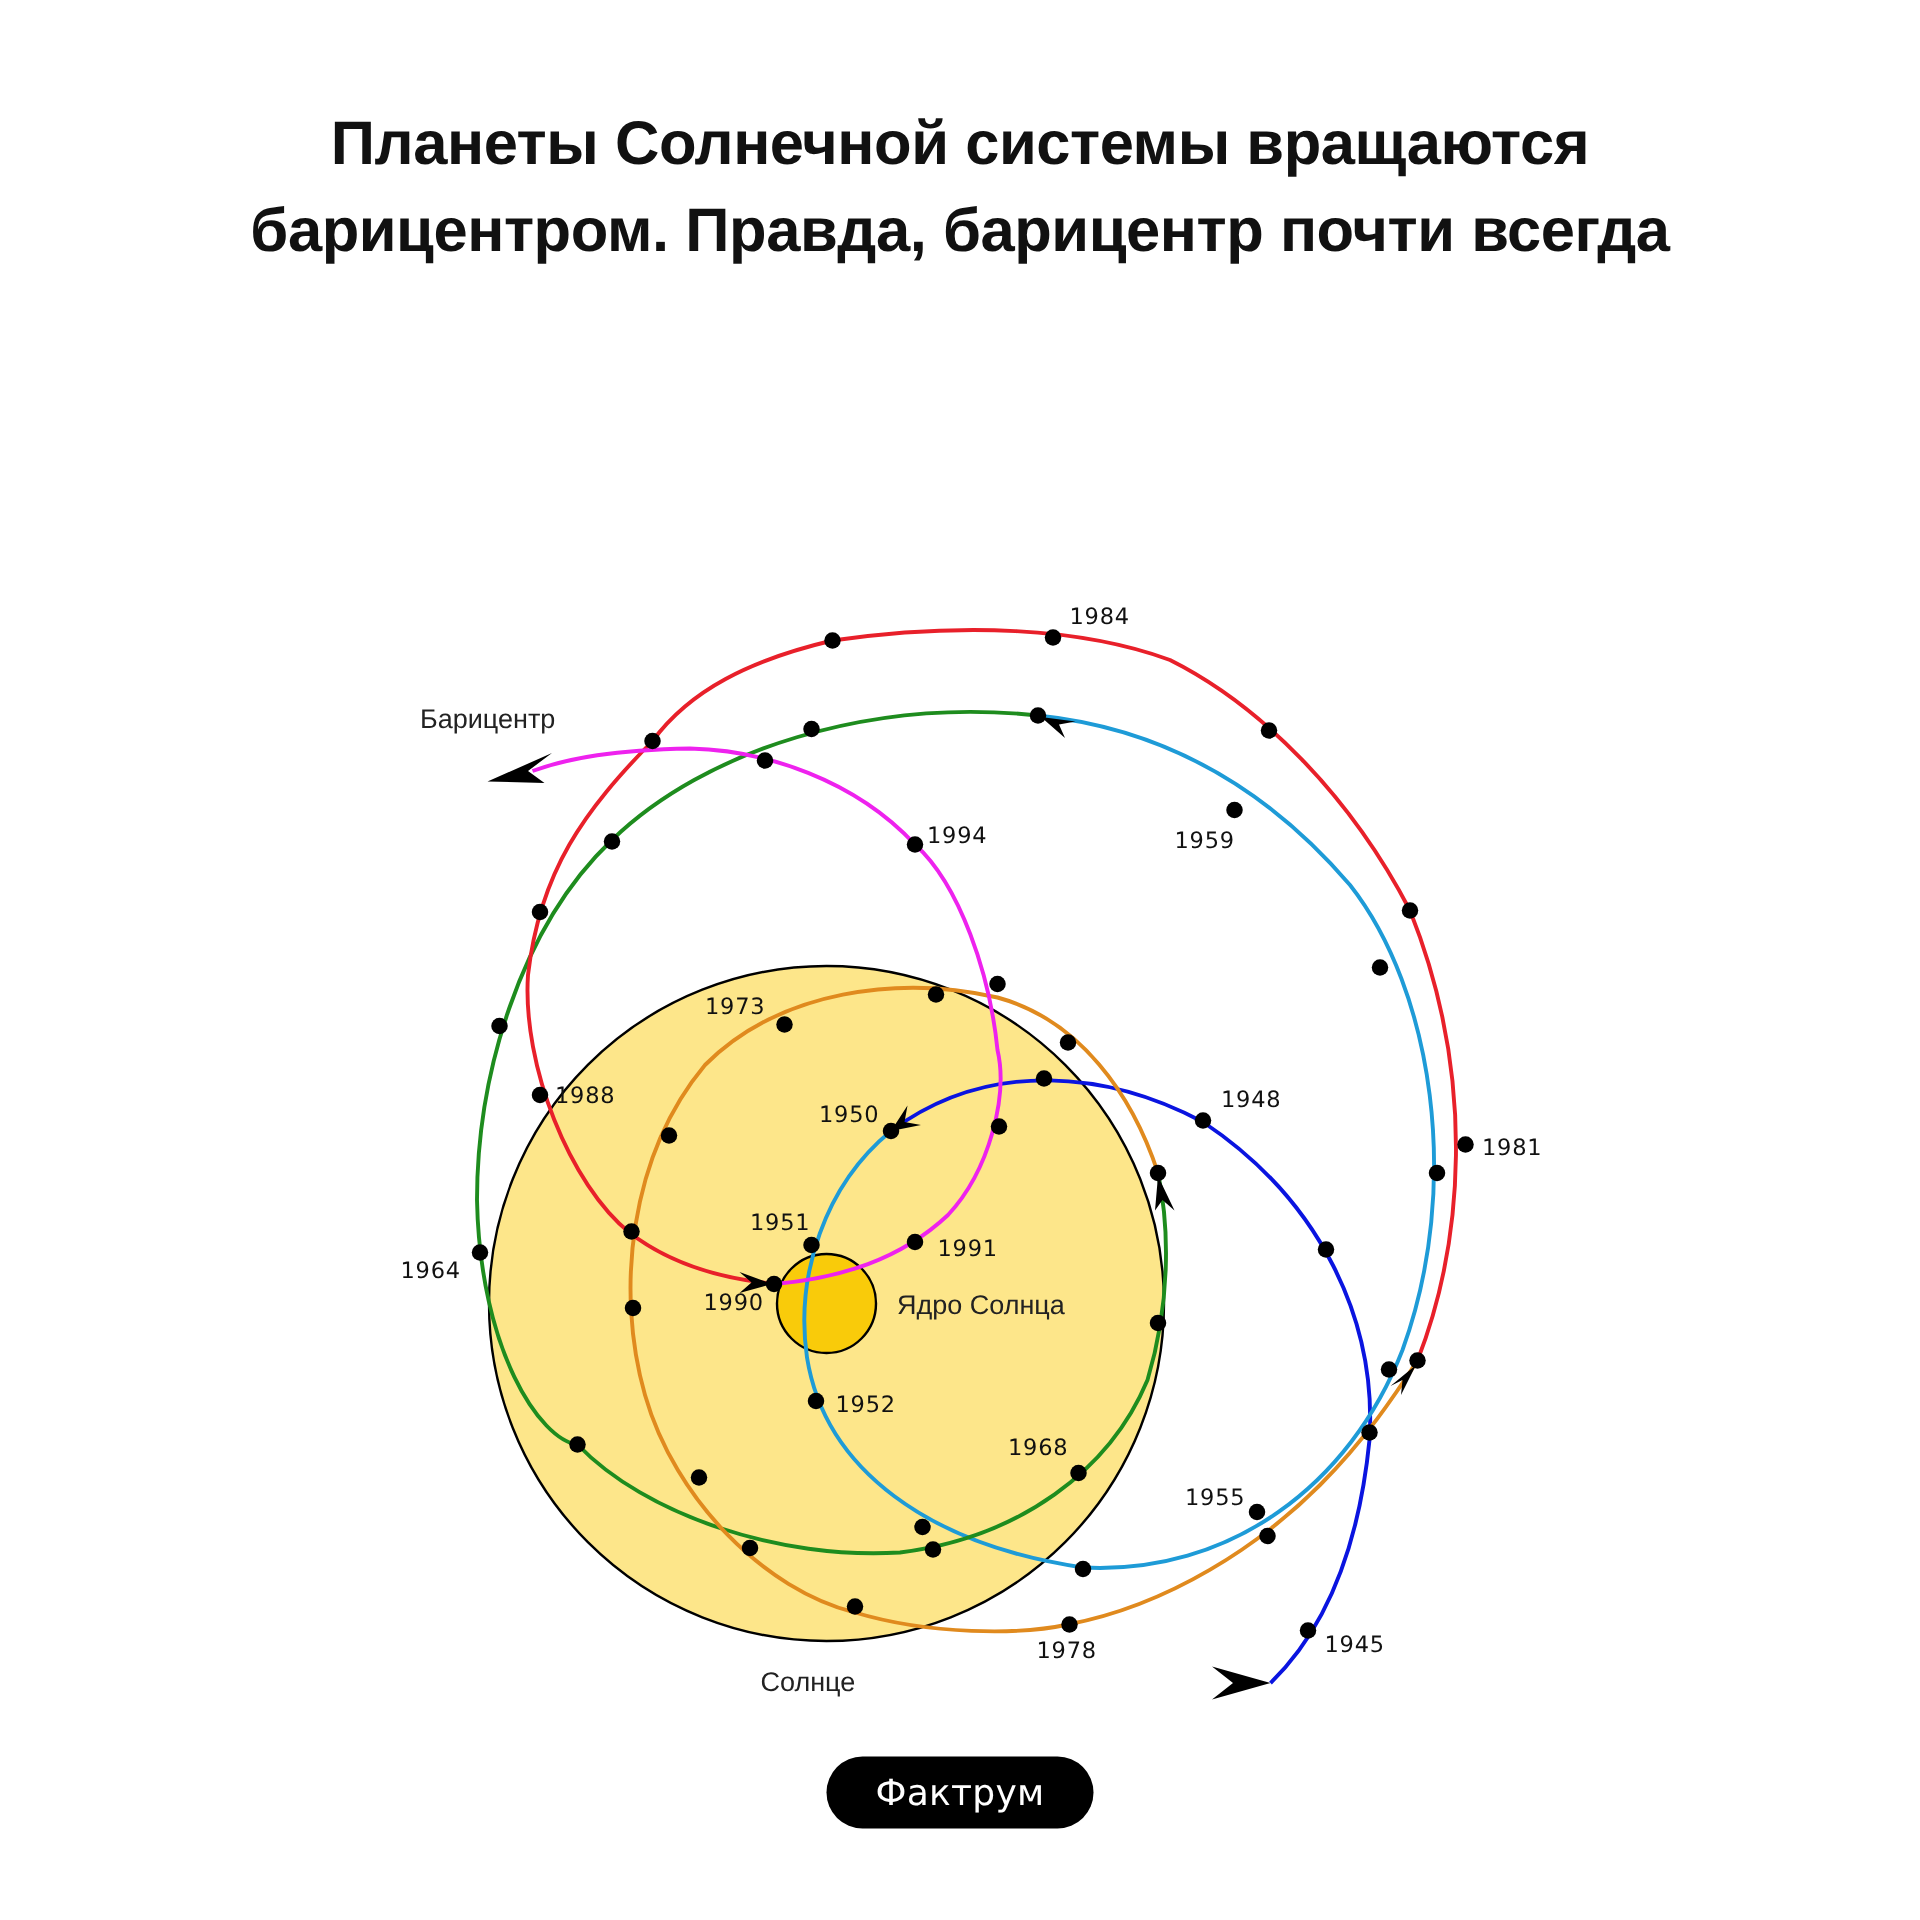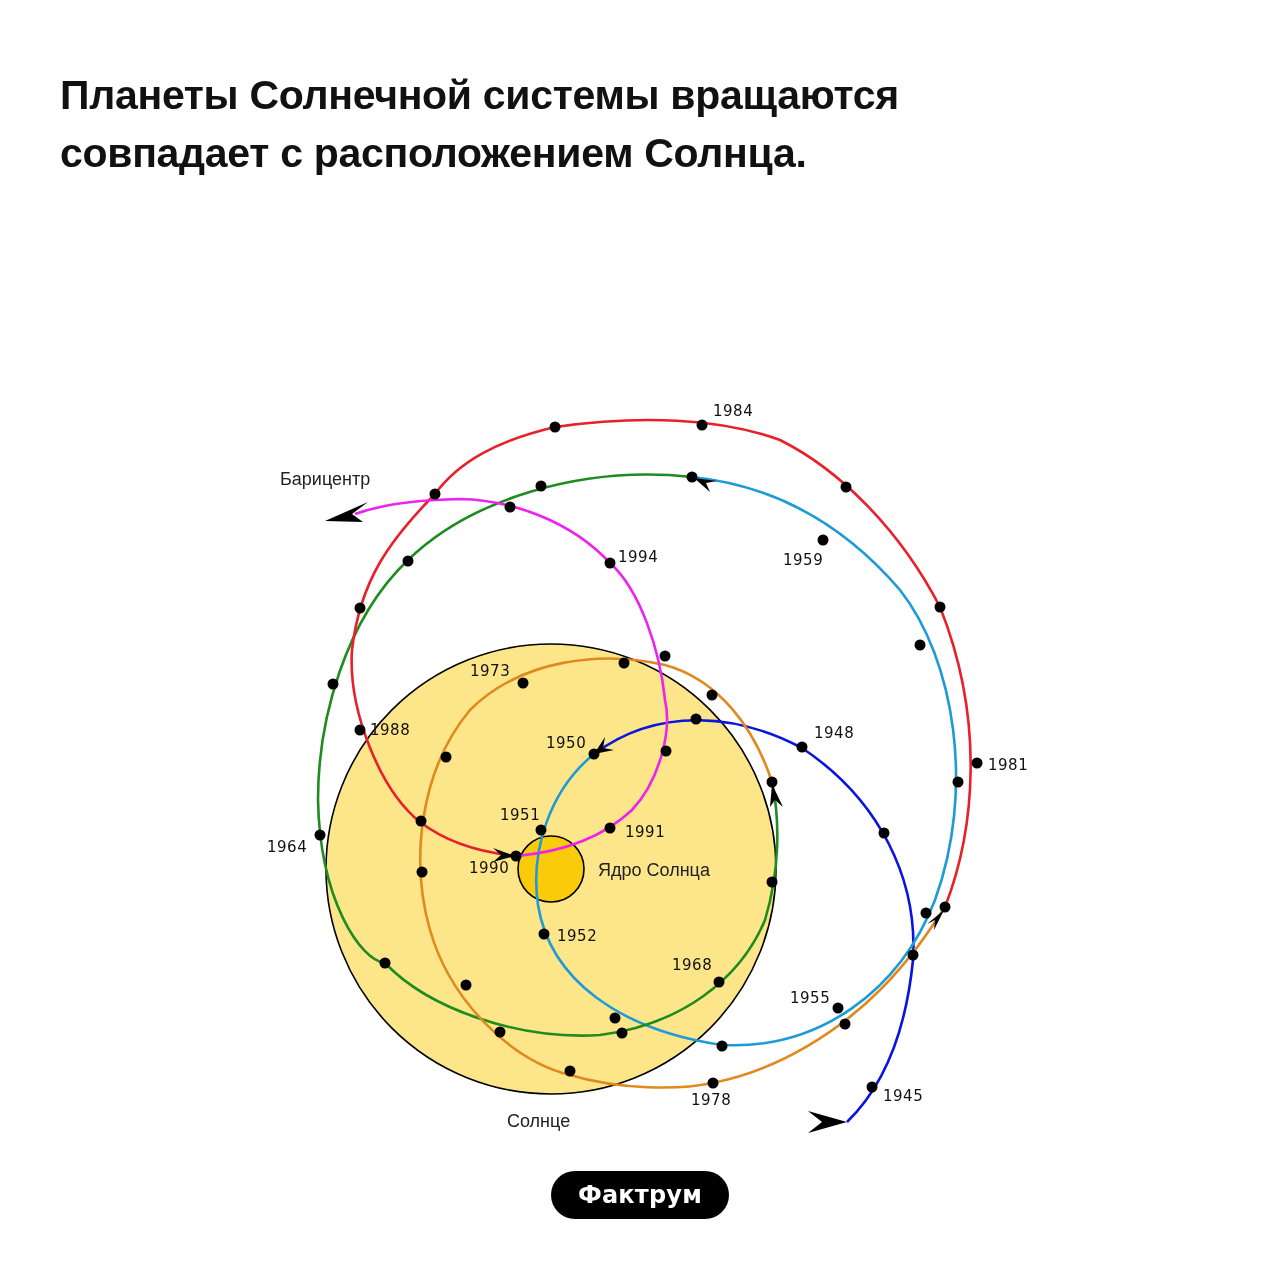--- a/index.html
+++ b/index.html
@@ -1,39 +1,39 @@
 <!DOCTYPE html>
 <html><head>
 <meta charset="utf-8">
 <style>
   html, body { margin: 0; padding: 0; background: #ffffff; }
   body { width: 1280px; height: 1280px; position: relative; overflow: hidden; font-family: "Liberation Sans", "DejaVu Sans", sans-serif; }
   .headline {
     position: absolute; left: 60px; top: 66px; width: 1160px;
-    font-weight: 700; font-size: 41px; line-height: 58px;
+    text-align: center; font-weight: 700; font-size: 41px; line-height: 58px;
     color: #111111; letter-spacing: -0.3px;
     font-family: "Liberation Sans", "DejaVu Sans", sans-serif;
   }
   .headline span { display: block; }
   svg.diagram { position: absolute; left: 0; top: 0; }
   .year { font-family: "DejaVu Sans", sans-serif; font-size: 15px; fill: #111; letter-spacing: 0.5px; }
   .caption { font-family: "Liberation Sans", "DejaVu Sans", sans-serif; font-size: 18px; fill: #222; }
   .brand {
     position: absolute; left: 551px; top: 1171px; width: 178px; height: 48px;
-    background: #000; border-radius: 24px; color: #fff; font-weight: 700;
+    background: #000; border-radius: 24px; color: #fff; font-weight: 400;
     font-size: 24px; display: flex; align-items: center; justify-content: center;
     font-family: "DejaVu Sans", sans-serif; letter-spacing: 0.2px;
   }
 </style>
 </head>
 <body>
 
 <div class="headline">
   <span>Планеты Солнечной системы вращаются</span>
-  <span>совпадает с расположением Солнца.</span>
+  <span>барицентром. Правда, барицентр почти всегда</span>
 </div>
 
 <svg class="diagram" width="1280" height="1280" viewBox="0 0 1280 1280" xmlns="http://www.w3.org/2000/svg">
 
   <circle cx="551" cy="869" r="225" fill="#FDE68A" stroke="#000" stroke-width="1.6"></circle>
 
   <circle cx="551" cy="869" r="33" fill="#F9CB0A" stroke="#000" stroke-width="1.6"></circle>
 
   <path fill="none" stroke="#0A14E0" stroke-width="2.6" d="M 847 1122 C 880 1090, 905 1040, 913 960 C 918 880, 880 800, 802 748 C 740 715, 660 705, 594 754"></path>
 

